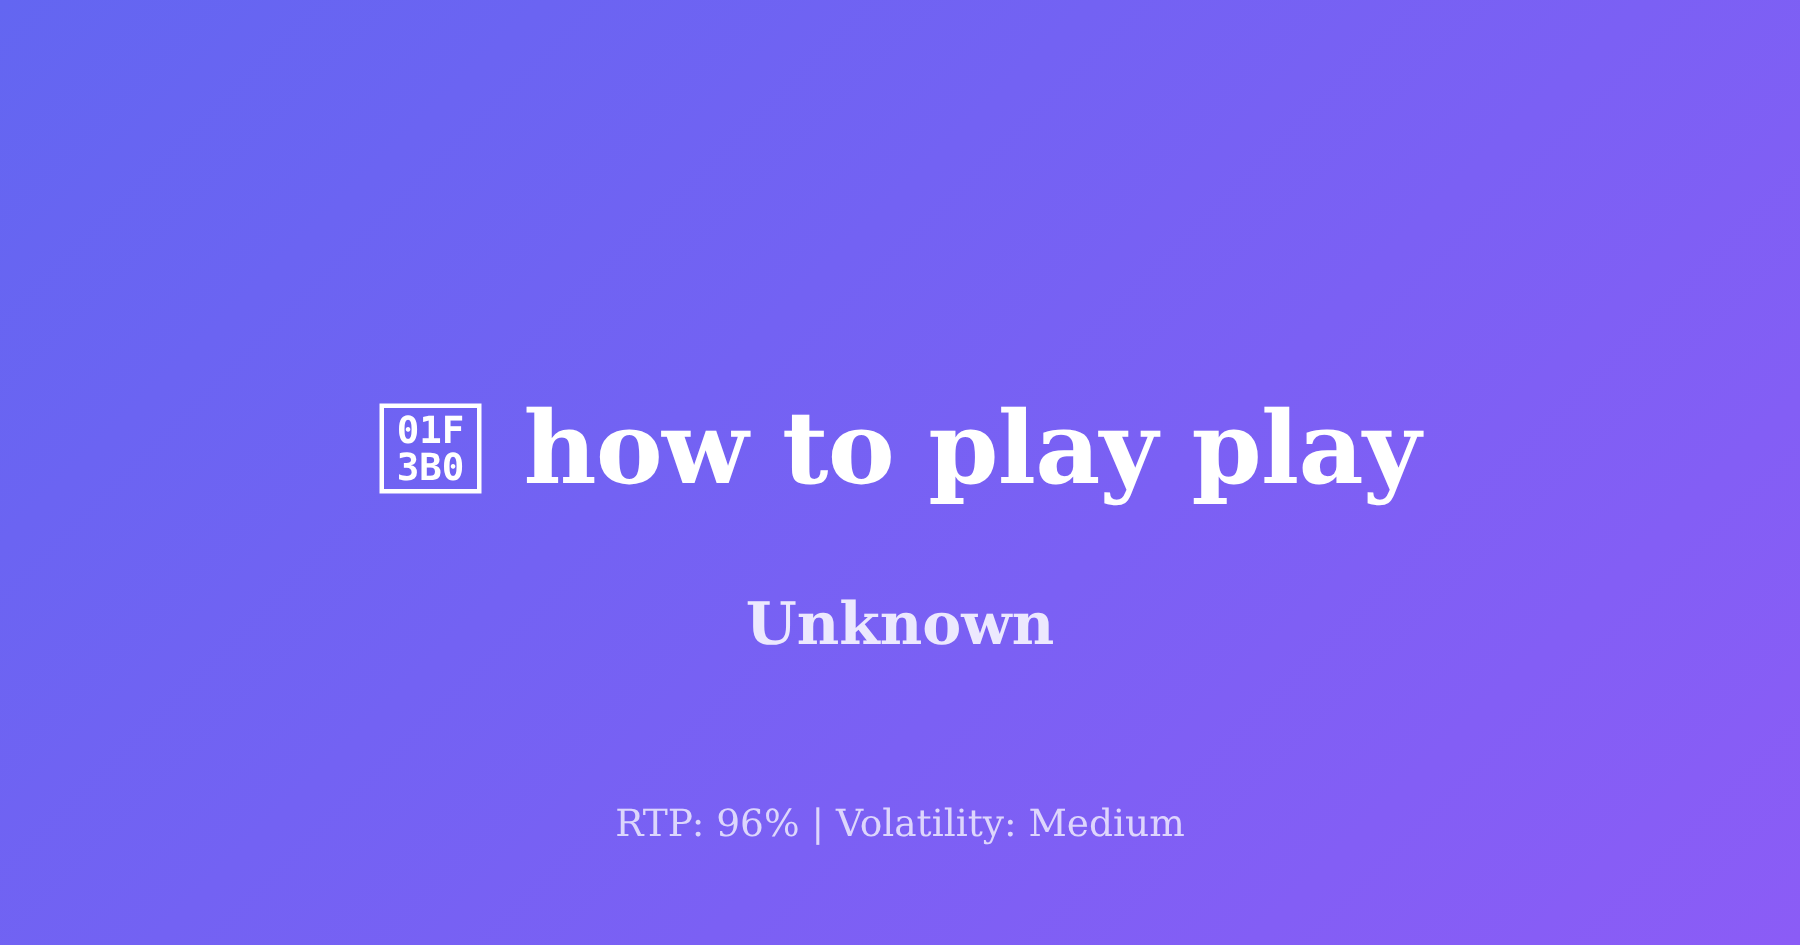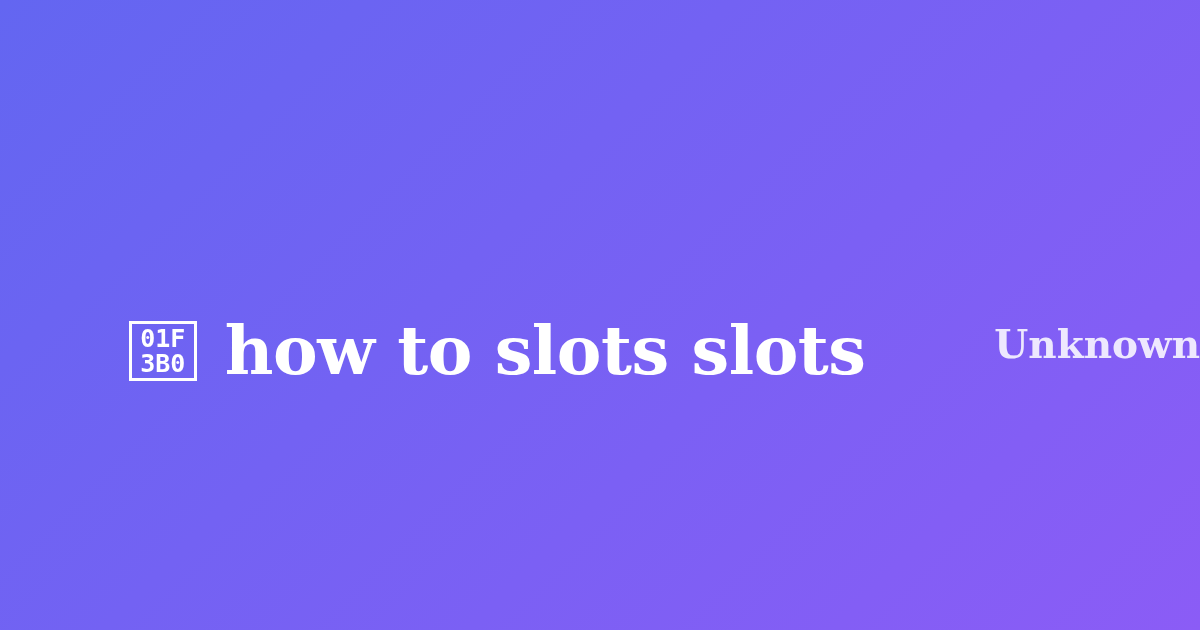--- a/index.html
+++ b/index.html
@@ -16,21 +16,21 @@
     -webkit-font-smoothing: antialiased;
   }
 
   .og-card {
     position: relative;
     box-sizing: border-box;
     width: 1200px;
     height: 630px;
     background: linear-gradient(135deg, #6366F1 0%, #8B5CF6 100%);
     display: flex;
-    flex-direction: row;
+    flex-direction: column;
     align-items: center;
     justify-content: center;
     overflow: hidden;
   }
 
   
   .title-row {
     display: flex;
     flex-direction: row;
     align-items: center;
@@ -114,20 +114,23 @@
 
 <div class="og-card">
 
   <div class="title-row">
 
     <span class="tofu-glyph" title="U+1F3B0">
       <span class="tofu-row">01F</span>
       <span class="tofu-row">3B0</span>
     </span>
 
-    <h1 class="og-title">how to slots slots</h1>
+    <h1 class="og-title">how to play play</h1>
 
   </div>
 
   <p class="og-subtitle">Unknown</p>
 
+  <div class="og-footer">
+    <span class="og-footer-text">RTP: 96% | Volatility: Medium</span>
+  </div>
 
 </div>
 
 </body></html>

